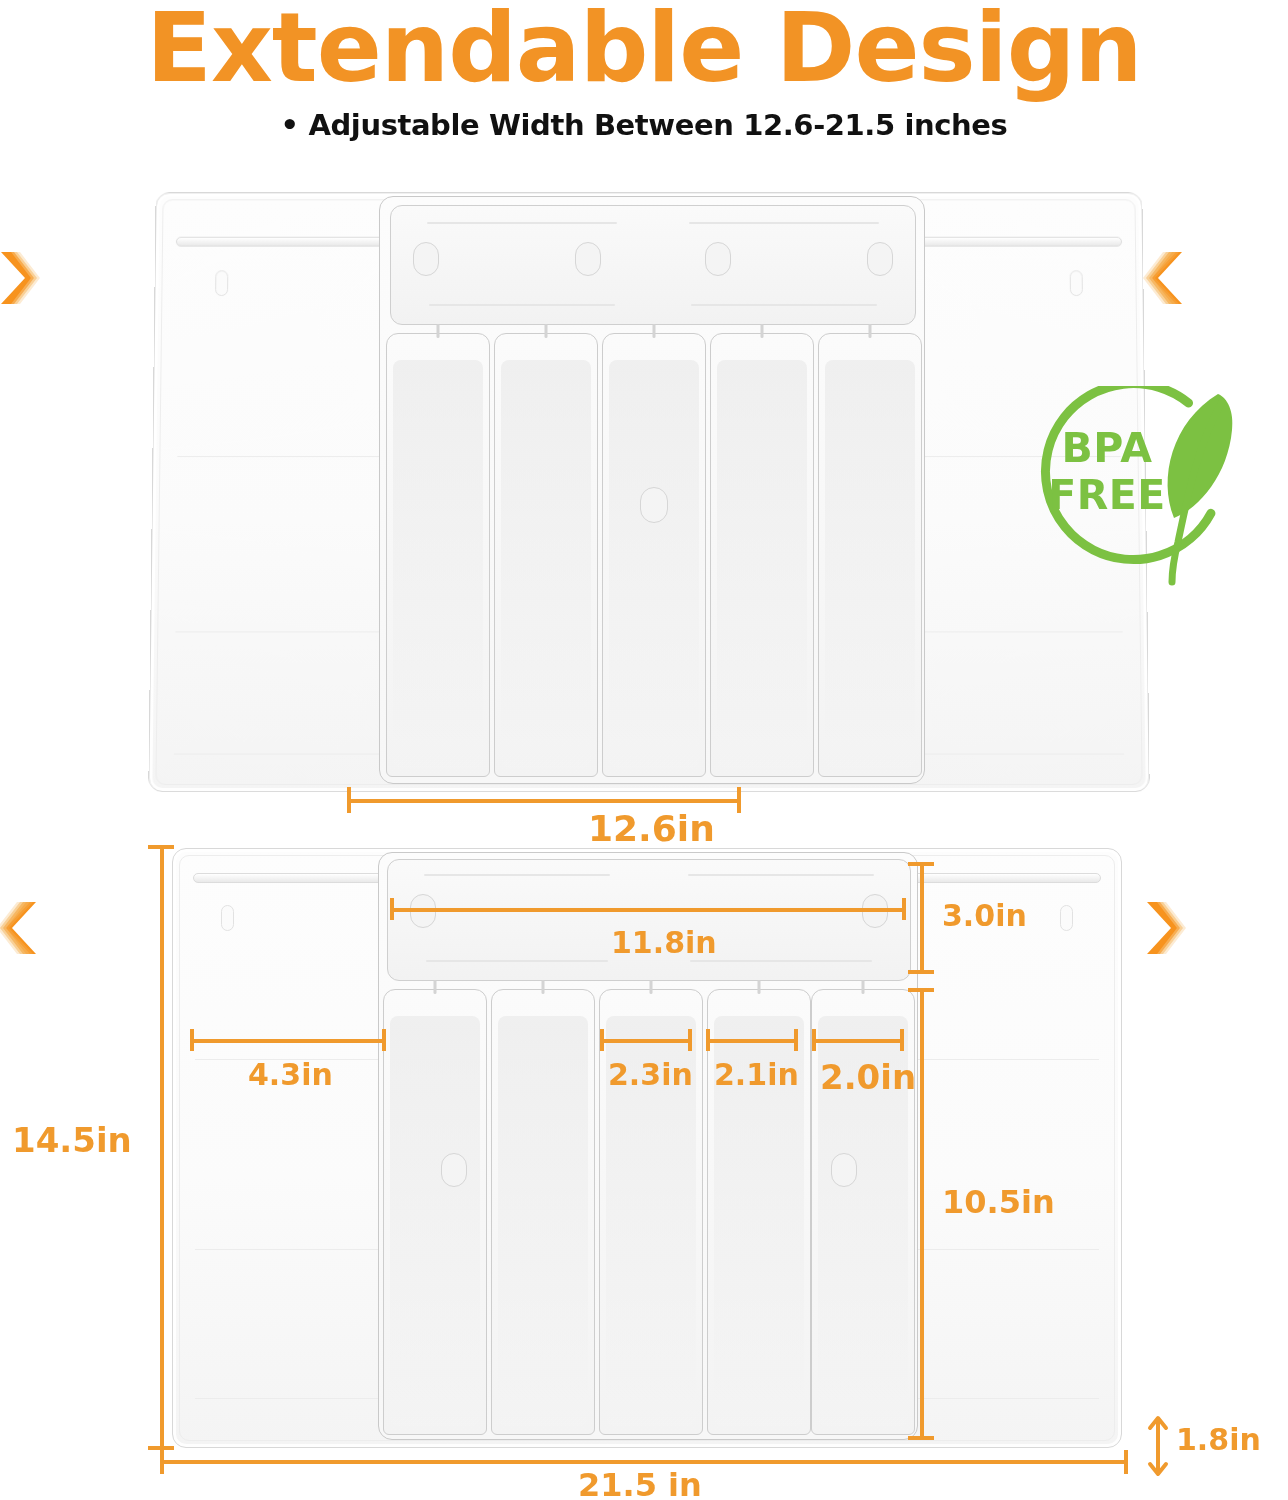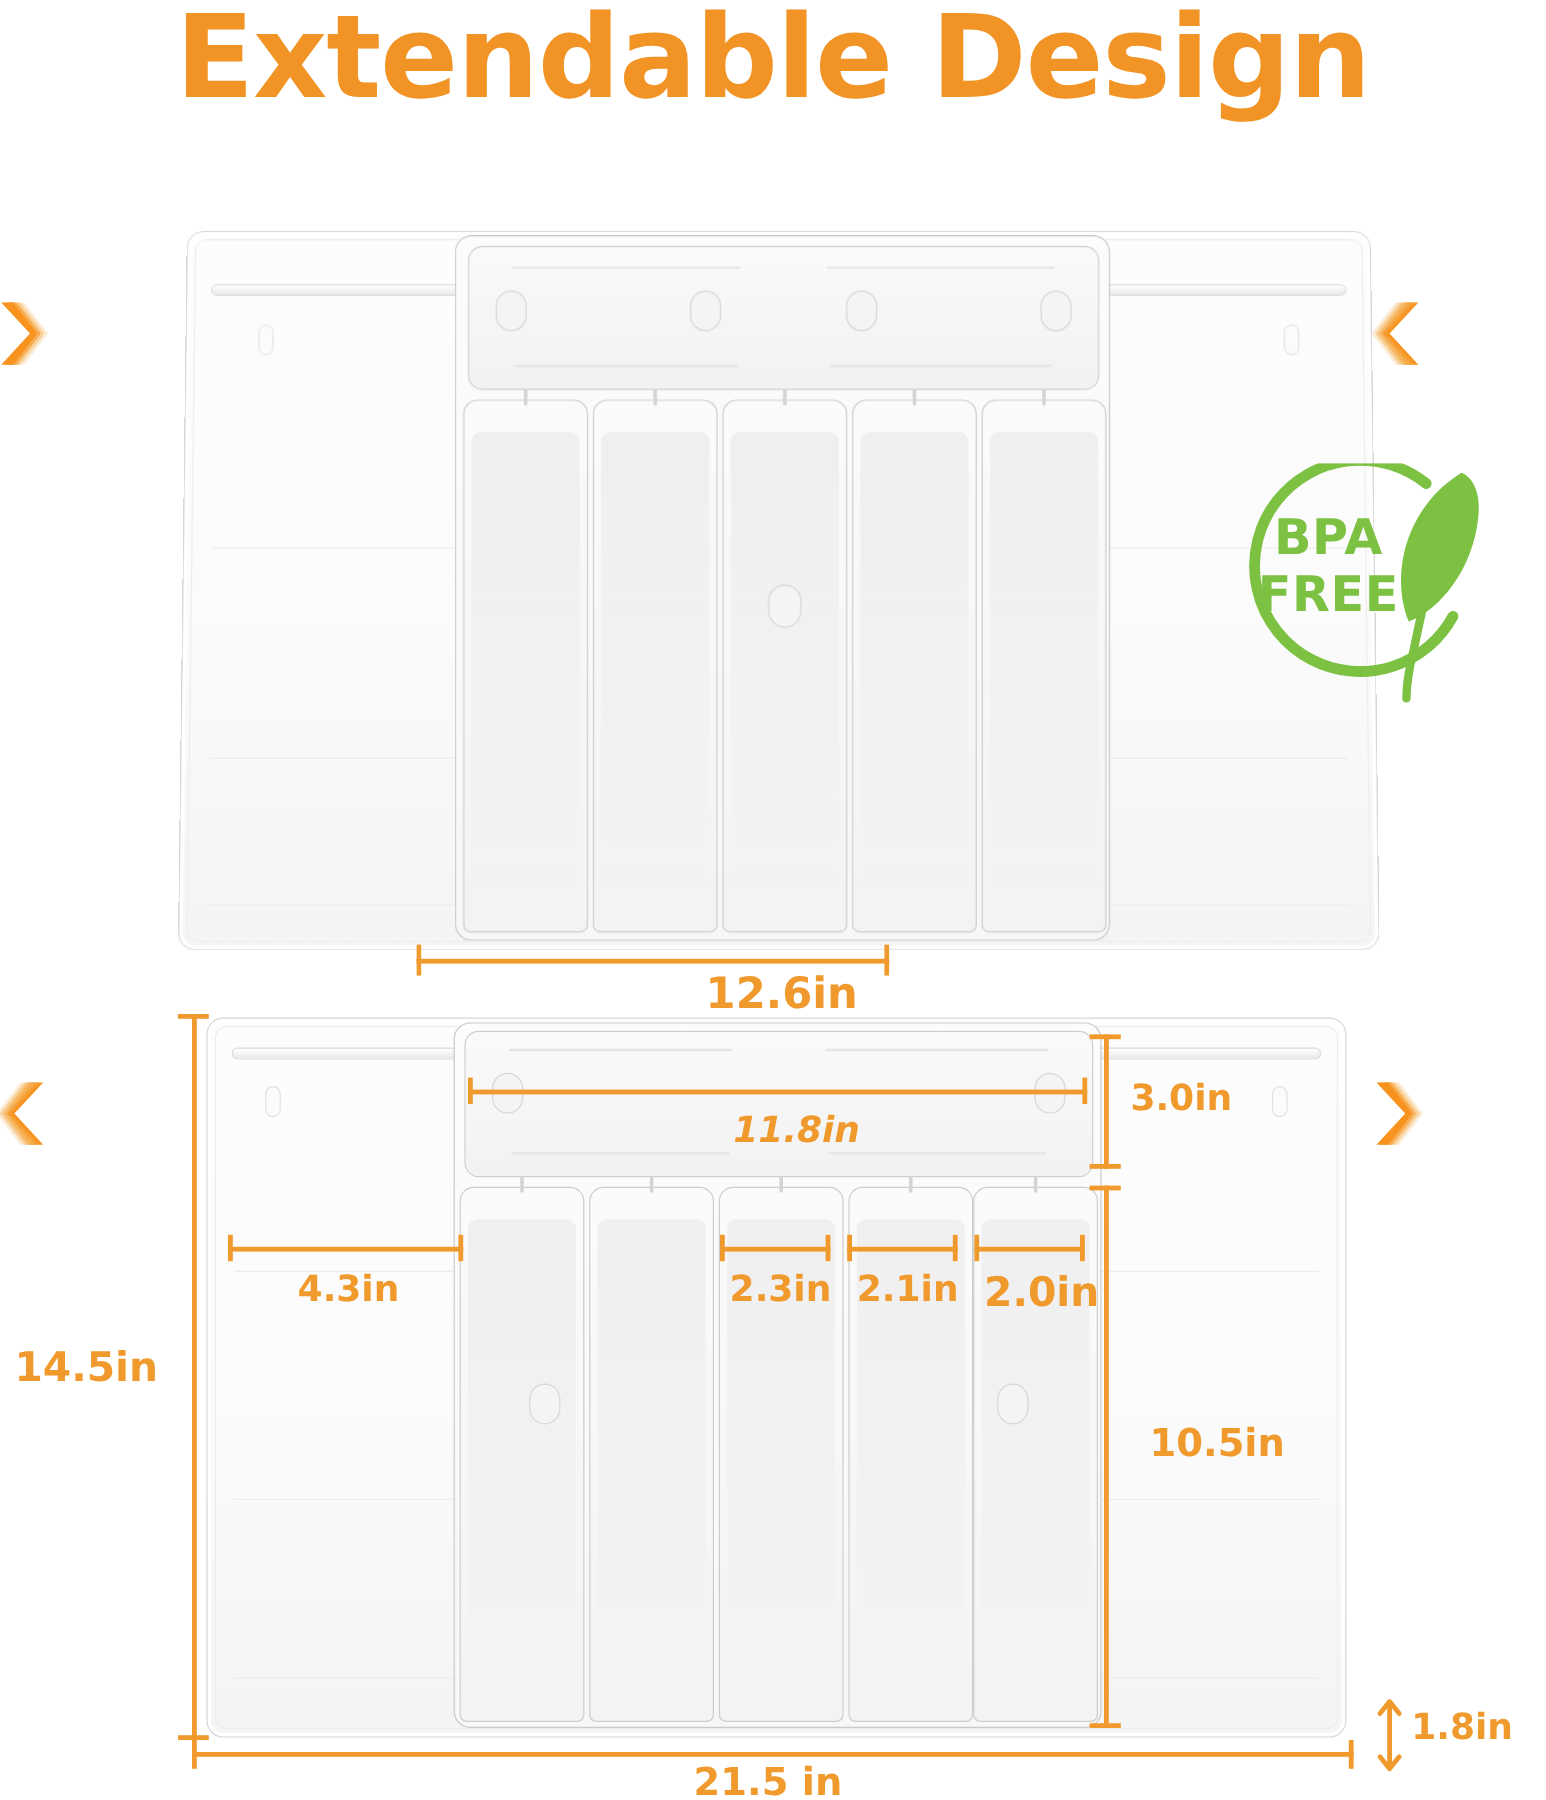--- a/index.html
+++ b/index.html
@@ -119,20 +119,21 @@
     font-size:41px; line-height:47px; font-weight:600; letter-spacing:.5px;
   }
 </style>
 </head>
 <body>
 
 <div id="page">
 
   <div class="hdr-title">Extendable Design</div>
   <div class="hdr-bullets">
+    <div class="b">• Adjustable Width Between 12.6-21.5 inches</div>
   </div>
 
   <div class="chevgrp" style="left:6px; top:248px;">
     <span class="chev">
       <svg width="34" height="60" viewBox="0 0 34 60">
           <path d="M4 4 L28 30 L4 56 L14 56 L34 30 L14 4 Z" fill="#F6B860" opacity="0.28"></path>
         </svg>
     </span>
     <span class="chev" style="margin-left:-3px;">
       <svg width="34" height="60" viewBox="0 0 34 60">
@@ -331,21 +332,21 @@
   </div>
 
   <div class="dim-v" style="left:160px; top:845px; height:605px;"></div>
   <div class="tick-h" style="left:148px; top:845px; width:26px;"></div>
   <div class="tick-h" style="left:148px; top:1446px; width:26px;"></div>
   <div class="dim-label" style="left:12px; top:1120px; font-size:34px;">14.5in</div>
 
   <div class="dim-h" style="left:390px; top:908px; width:516px;"></div>
   <div class="tick-v" style="left:390px; top:898px; height:22px;"></div>
   <div class="tick-v" style="left:902px; top:898px; height:22px;"></div>
-  <div class="dim-label" style="left:611px; top:925px; font-size:30px;font-style:italic;">11.8in</div>
+  <div class="dim-label" style="left:611px; top:925px; font-size:30px;">11.8in</div>
 
   <div class="dim-v" style="left:920px; top:862px; height:112px;"></div>
   <div class="tick-h" style="left:908px; top:862px; width:26px;"></div>
   <div class="tick-h" style="left:908px; top:970px; width:26px;"></div>
   <div class="dim-label" style="left:942px; top:898px; font-size:30px;">3.0in</div>
 
   <div class="dim-h" style="left:190px; top:1039px; width:196px;"></div>
   <div class="tick-v" style="left:190px; top:1029px; height:22px;"></div>
   <div class="tick-v" style="left:382px; top:1029px; height:22px;"></div>
   <div class="dim-label" style="left:248px; top:1057px; font-size:30px;">4.3in</div>
@@ -361,21 +362,21 @@
   <div class="dim-label" style="left:714px; top:1057px; font-size:30px;">2.1in</div>
 
   <div class="dim-h" style="left:812px; top:1039px; width:92px;"></div>
   <div class="tick-v" style="left:812px; top:1029px; height:22px;"></div>
   <div class="tick-v" style="left:900px; top:1029px; height:22px;"></div>
   <div class="dim-label" style="left:820px; top:1057px; font-size:34px;">2.0in</div>
 
   <div class="dim-v" style="left:920px; top:988px; height:452px;"></div>
   <div class="tick-h" style="left:908px; top:988px; width:26px;"></div>
   <div class="tick-h" style="left:908px; top:1436px; width:26px;"></div>
-  <div class="dim-label" style="left:942px; top:1183px; font-size:32px;margin-left:16px;">10.5in</div>
+  <div class="dim-label" style="left:942px; top:1183px; font-size:32px;">10.5in</div>
 
   <div class="dim-h" style="left:160px; top:1460px; width:968px;"></div>
   <div class="tick-v" style="left:160px; top:1450px; height:24px;"></div>
   <div class="tick-v" style="left:1124px; top:1450px; height:24px;"></div>
   <div class="dim-label" style="left:578px; top:1466px; font-size:32px;">21.5 in</div>
 
   <svg width="40" height="70" viewBox="0 0 40 70" style="position:absolute; left:1140px; top:1412px;">
     <path d="M18 8 L18 60" stroke="#F09A2D" stroke-width="4" stroke-linecap="round"></path>
     <path d="M10 16 L18 6 L26 16" fill="none" stroke="#F09A2D" stroke-width="4" stroke-linecap="round" stroke-linejoin="round"></path>
     <path d="M10 52 L18 62 L26 52" fill="none" stroke="#F09A2D" stroke-width="4" stroke-linecap="round" stroke-linejoin="round"></path>

